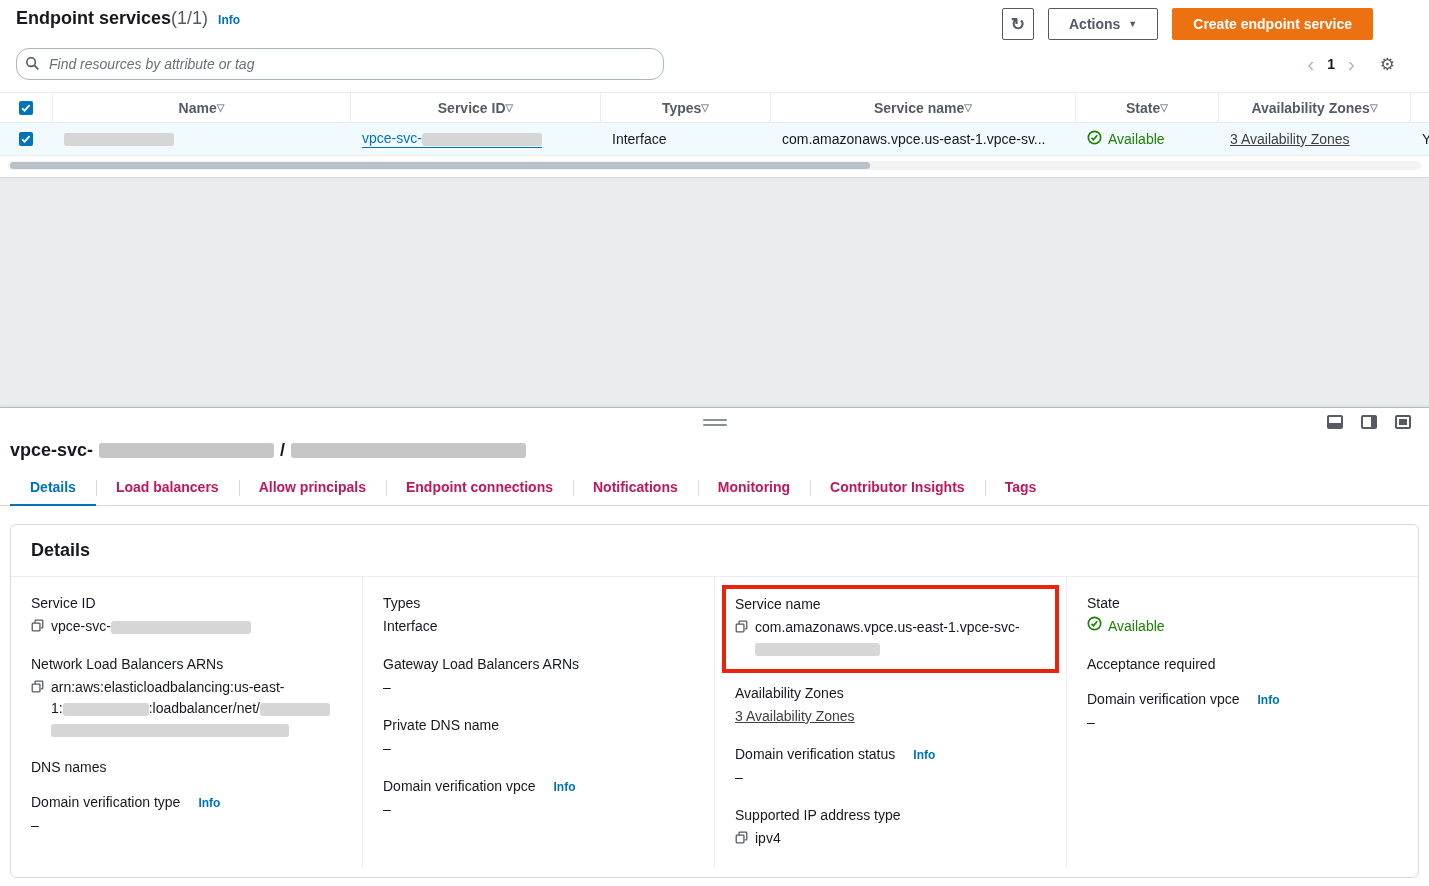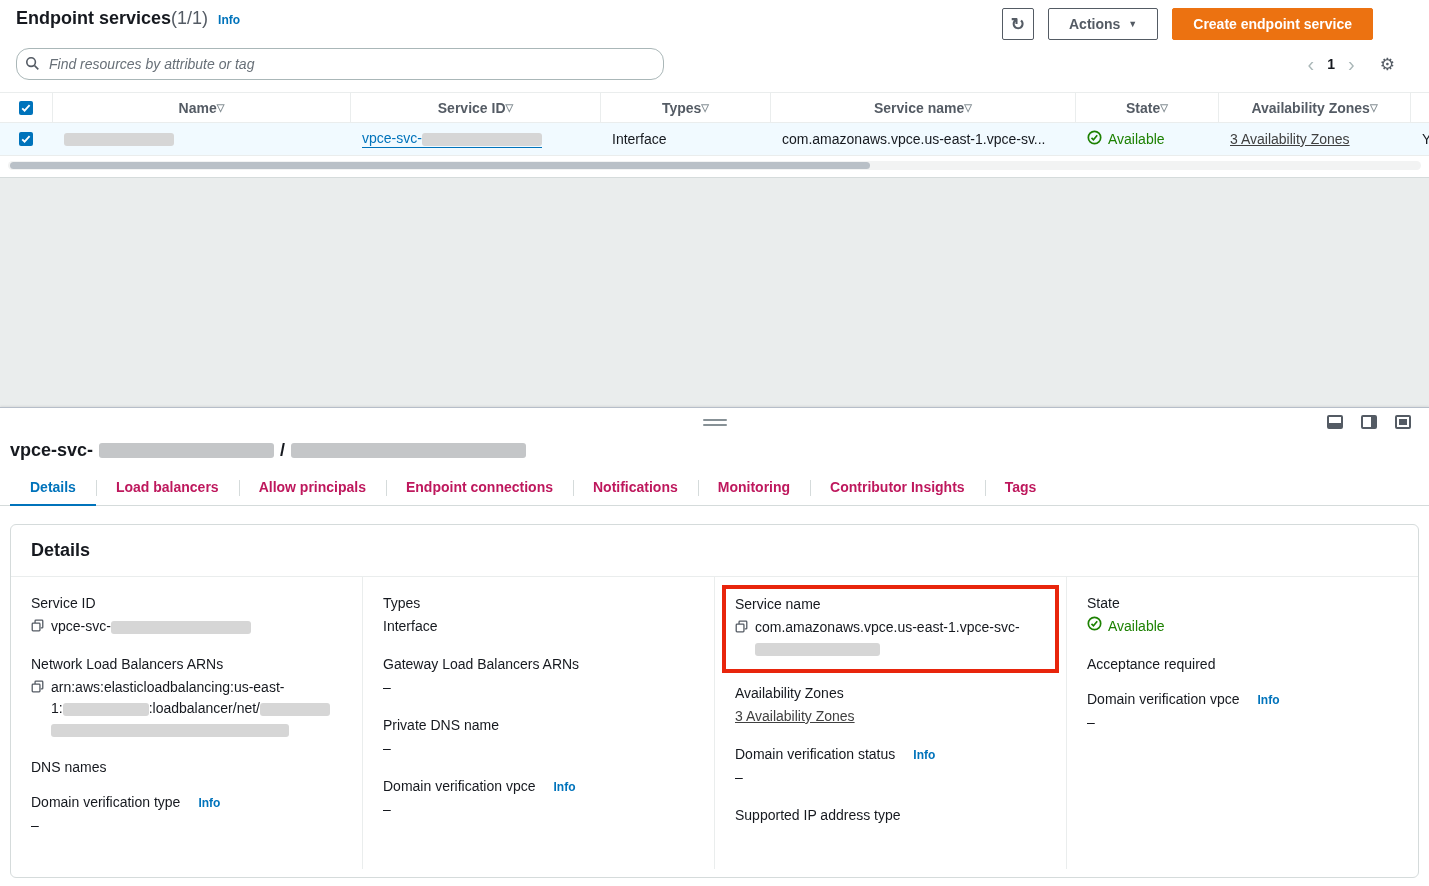--- a/index.html
+++ b/index.html
@@ -386,20 +386,29 @@
             </div>
             <div class="field-value">
                 <span>–</span>
               </div>
           </div>
 
           <div class="field">
             <div class="field-label-row">
                 <span>Supported IP address type</span>
               </div>
+            <div class="field-value">
+              <span class="copy-icon">
+                  <svg width="13" height="13" viewBox="0 0 16 16" fill="none" stroke="#545b64" stroke-width="1.6">
+                    <rect x="1.5" y="5" width="9.5" height="9.5" rx="1"></rect>
+                    <path d="M5 5V2.5a1 1 0 0 1 1-1h7.5a1 1 0 0 1 1 1V10a1 1 0 0 1-1 1H12"></path>
+                  </svg>
+                </span>
+              <span class="val">ipv4</span>
+            </div>
           </div>
         </div>
 
         <div class="col">
           <div class="field">
             <div class="field-label-row">
                 <span>State</span>
               </div>
             <div class="field-value">
               <span class="status-ok">

